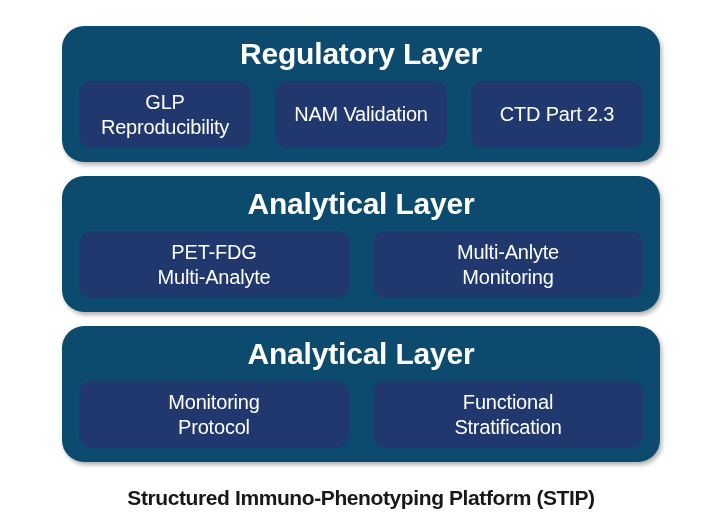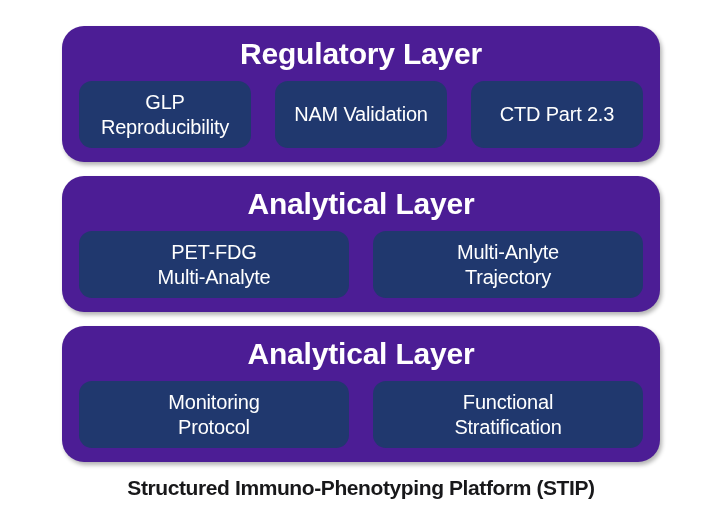--- a/index.html
+++ b/index.html
@@ -26,21 +26,21 @@
     position: absolute;
     left: 62px;
     top: 26px;
     width: 598px;
     display: flex;
     flex-direction: column;
     gap: 14px;
   }
 
   .layer-card {
-    background: #4c1d95;
+    background: #0c4a6e;
     border-radius: 22px;
     padding: 9px 17px 14px 17px;
     box-sizing: border-box;
     box-shadow: 2px 3px 4px rgba(0, 0, 0, 0.30);
   }
 
   .layer-title {
     text-align: center;
     color: #ffffff;
     font-size: 30px;
@@ -75,21 +75,21 @@
     font-weight: normal;
     line-height: 25px;
     letter-spacing: -0.2px;
     white-space: pre-line;
   }
 
   .caption {
     position: absolute;
     left: 0;
     right: 0;
-    top: 476px;
+    top: 486px;
     text-align: center;
     color: #18181a;
     font-size: 21px;
     font-weight: bold;
     letter-spacing: -0.4px;
     white-space: nowrap;
   }
 </style>
 </head>
 <body>
@@ -116,21 +116,21 @@
 
     <div class="layer-card">
       <div class="layer-title">Analytical Layer</div>
       <div class="chip-row">
         <div class="chip">
           <span class="chip-label">PET-FDG
 Multi-Analyte</span>
         </div>
         <div class="chip">
           <span class="chip-label">Multi-Anlyte
-Trajectory</span>
+Monitoring</span>
         </div>
       </div>
     </div>
 
     <div class="layer-card">
       <div class="layer-title">Analytical Layer</div>
       <div class="chip-row">
         <div class="chip">
           <span class="chip-label">Monitoring
 Protocol</span>

